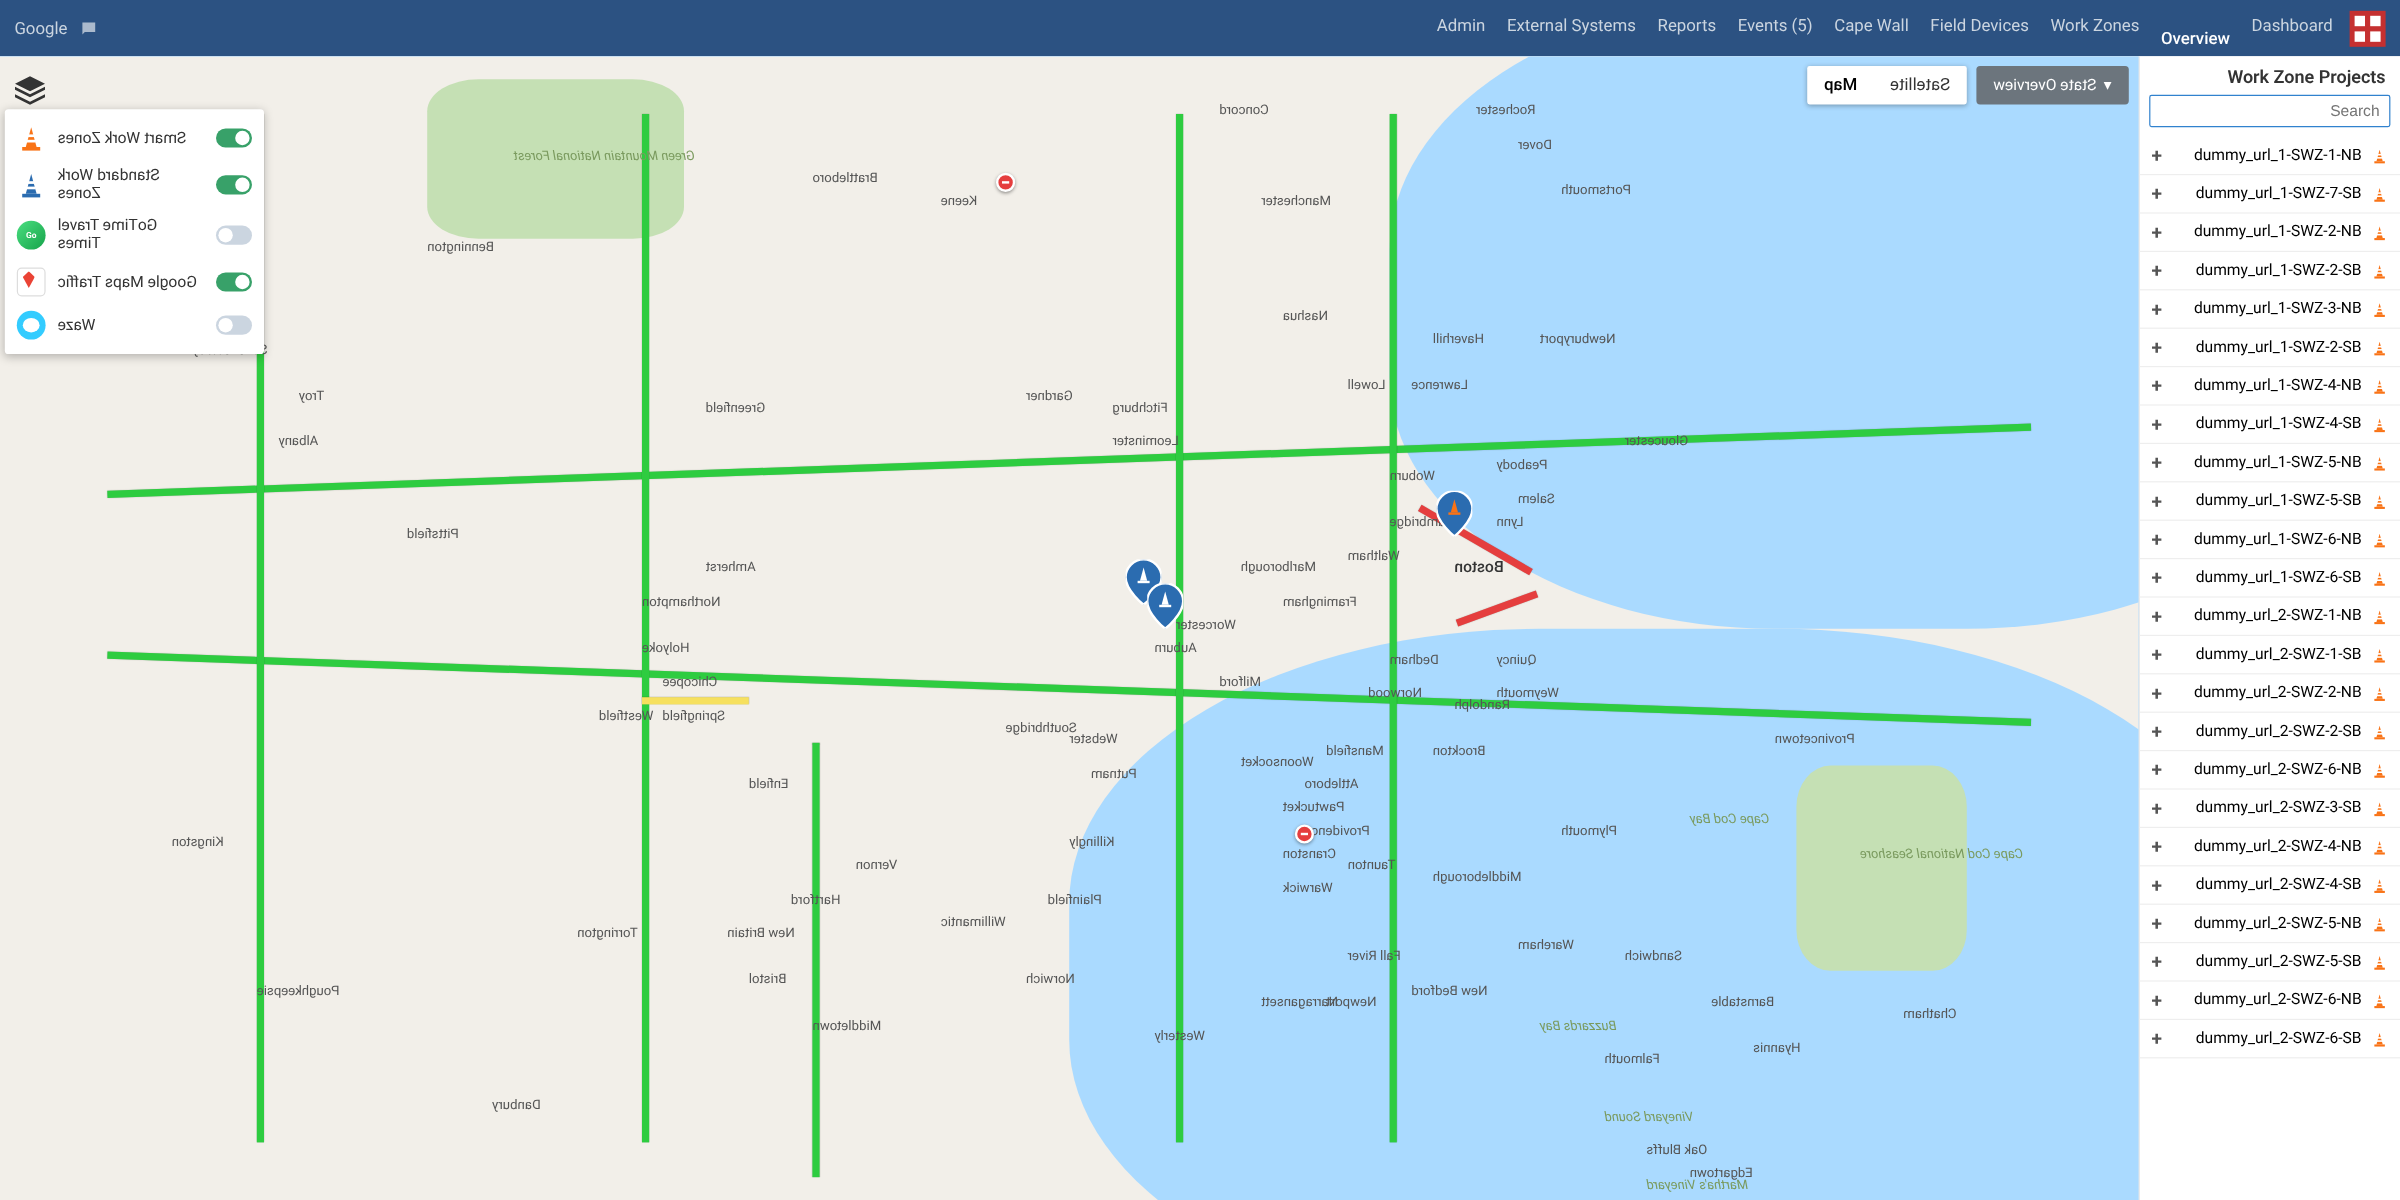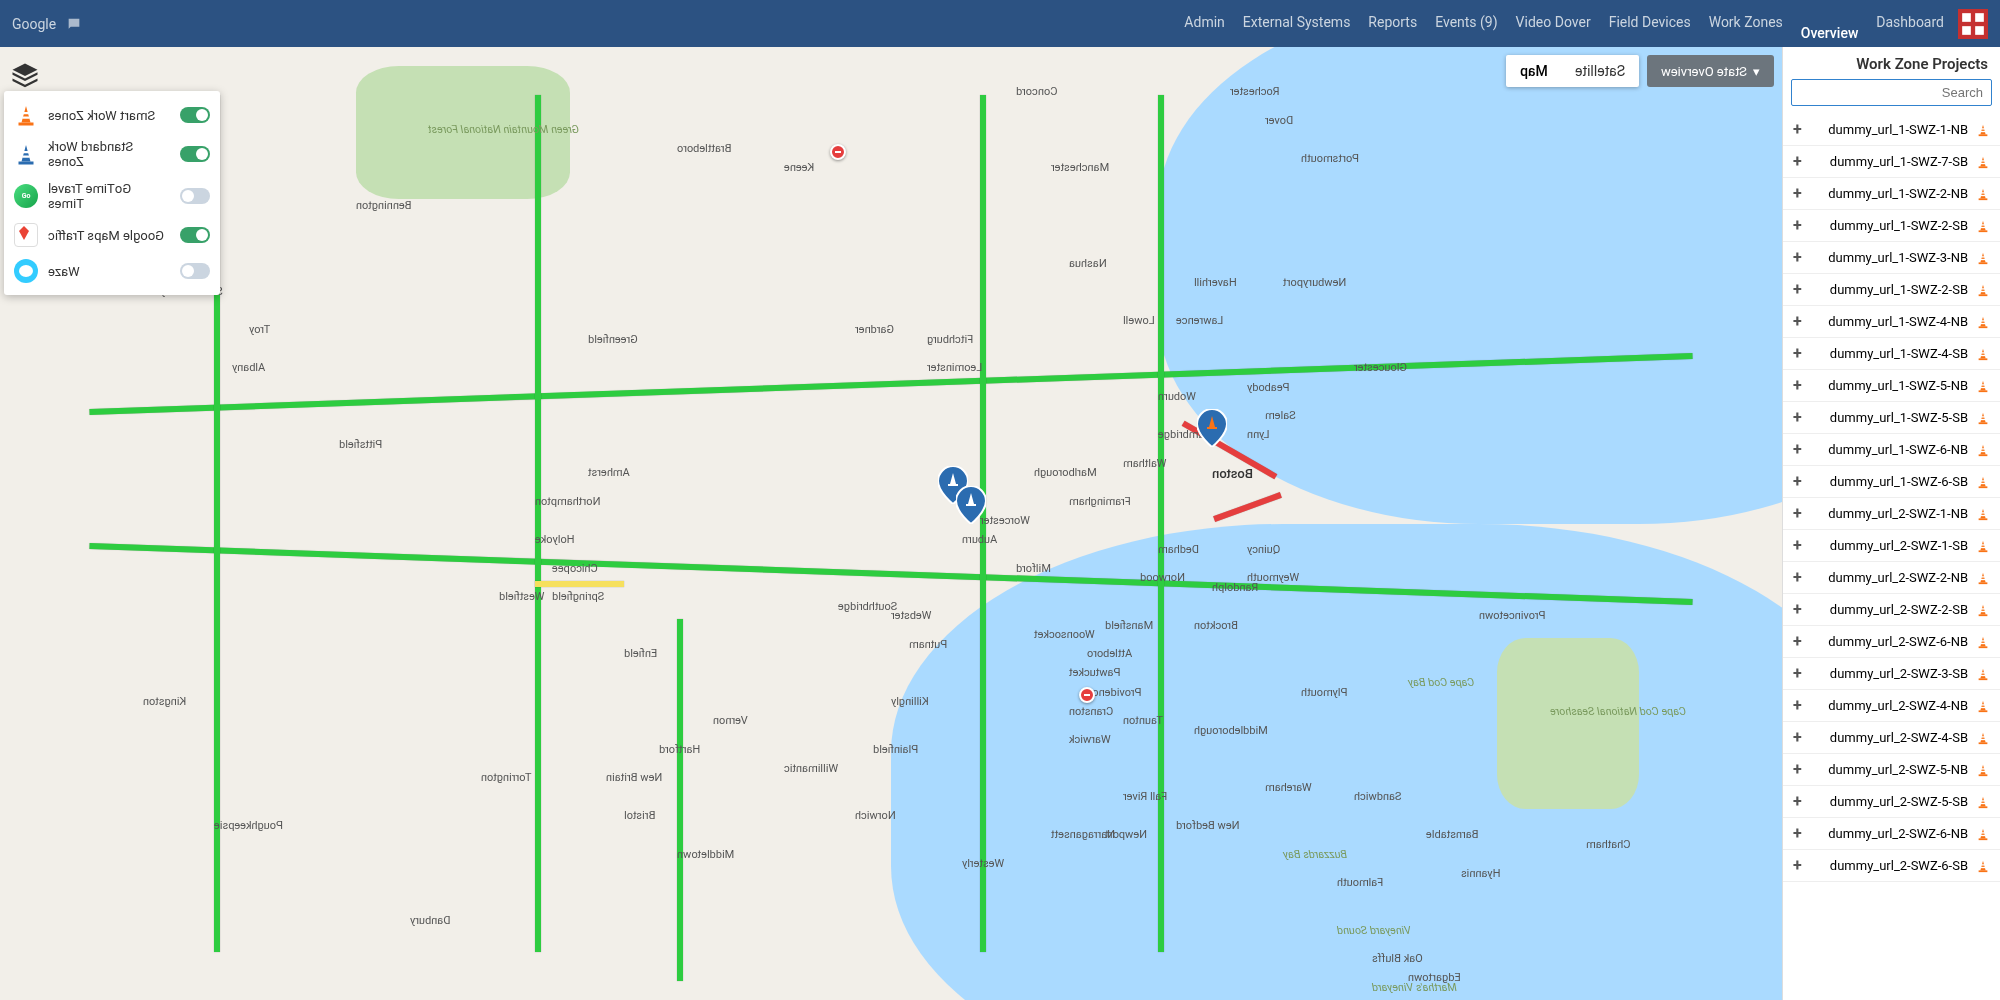--- a/index.html
+++ b/index.html
@@ -83,22 +83,22 @@
         <rect x="14" y="2" width="8" height="8" fill="#fff"></rect>
         <rect x="2" y="14" width="8" height="8" fill="#fff"></rect>
         <rect x="14" y="14" width="8" height="8" fill="#fff"></rect>
       </svg>
   </div>
   <div class="nav" id="nav-host">
       <div class="nav-item">Dashboard</div>
       <div class="nav-item active">Overview</div>
       <div class="nav-item">Work Zones</div>
       <div class="nav-item">Field Devices</div>
-      <div class="nav-item">Video Dover</div>
-      <div class="nav-item">Events (9)</div>
+      <div class="nav-item">Cape Wall</div>
+      <div class="nav-item">Events (5)</div>
       <div class="nav-item">Reports</div>
       <div class="nav-item">External Systems</div>
       <div class="nav-item">Admin</div>
     </div>
   <div class="spacer"></div>
   <div class="user-area">
     <svg class="chat-icon" viewBox="0 0 24 24" fill="currentColor">
         <path d="M4 4h16v12H7l-3 3V4z"></path>
       </svg>
     <span>Google</span>

